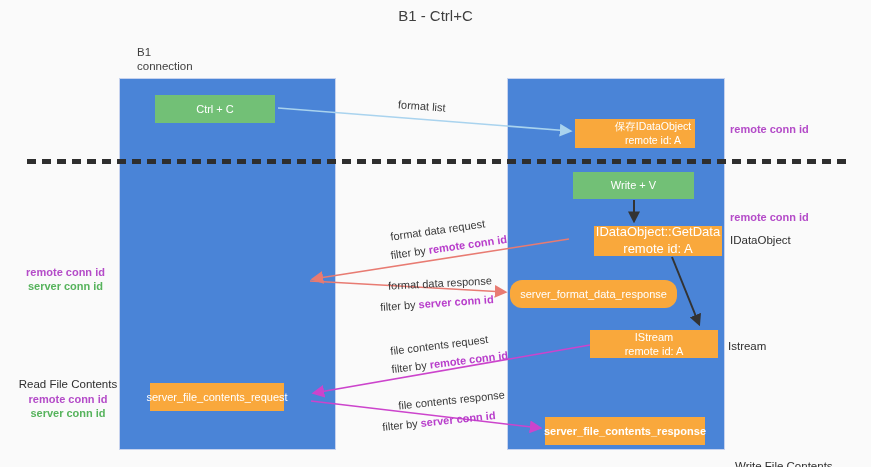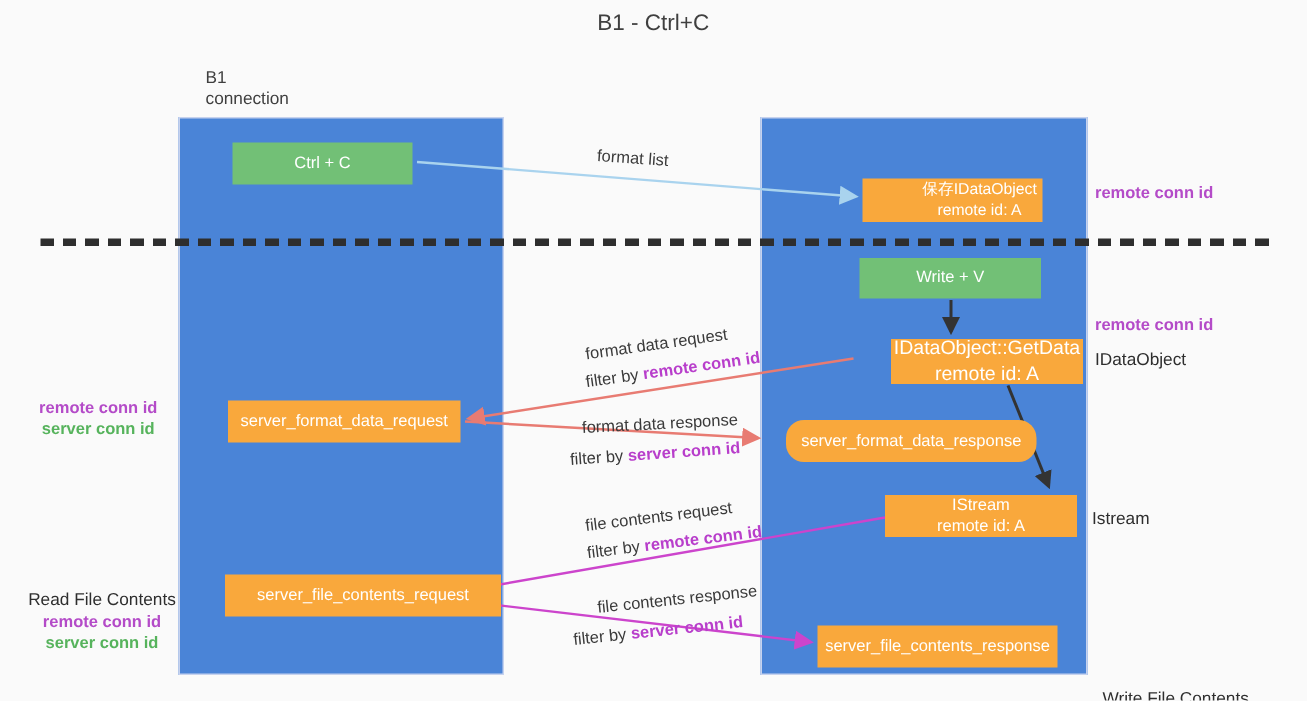--- a/index.html
+++ b/index.html
@@ -99,38 +99,35 @@
 
   <div class="node green" style="left:573px;top:172px;width:121px;height:27px;">
     <div>Write + V</div>
   </div>
 
   <div class="node orange" style="left:570px;top:226px;width:128px;height:30px;font-size:13px;margin-left:24px;">
     <div>IDataObject::GetData</div>
     <div>remote id: A</div>
   </div>
 
-  <div class="node orange" style="left:152px;top:267px;width:155px;height:28px;">
-    <div>server_format_data_request</div>
-  </div>
 
-  <div class="node orange" style="left:524px;top:280px;width:167px;height:28px;border-radius:12px;">
+  <div class="node orange" style="left:510px;top:280px;width:167px;height:28px;border-radius:12px;">
     <div>server_format_data_response</div>
   </div>
 
   <div class="node orange" style="left:590px;top:330px;width:128px;height:28px;">
     <div>IStream</div>
     <div>remote id: A</div>
   </div>
 
-  <div class="node orange" style="left:150px;top:383px;width:184px;height:28px;">
+  <div class="node orange" style="left:150px;top:383px;width:134px;height:28px;">
     <div>server_file_contents_request</div>
   </div>
 
-  <div class="node orange" style="left:545px;top:417px;width:160px;height:28px;">
+  <div class="node orange" style="left:545px;top:417px;width:160px;height:28px;font-weight:bold;">
     <div>server_file_contents_response</div>
   </div>
 
   <div class="edge-label" style="left:398px;top:100px;transform:rotate(4deg);">format list</div>
 
   <div class="edge-label" style="left:390px;top:224px;transform:rotate(-8deg);">format data request</div>
   <div class="edge-label" style="left:390px;top:241px;transform:rotate(-8deg);"><span>filter by </span><span class="filter-hl">remote conn id</span></div>
 
   <div class="edge-label" style="left:388px;top:277px;transform:rotate(-3deg);">format data response</div>
   <div class="edge-label" style="left:380px;top:297px;transform:rotate(-4deg);"><span>filter by </span><span class="filter-hl">server conn id</span></div>
@@ -145,19 +142,19 @@
   <div class="annot purple" style="left:730px;top:211px;">remote conn id</div>
   <div class="annot" style="left:730px;top:234px;">IDataObject</div>
   <div class="annot" style="left:728px;top:340px;">Istream</div>
   <div class="annot" style="left:735px;top:424px;margin-top:36px;">Write File Contents</div>
 
   <div class="annot-group" style="left:18px;top:265px;width:95px;">
     <div class="purple">remote conn id</div>
     <div class="green">server conn id</div>
   </div>
 
-  <div class="annot-group" style="left:18px;top:393px;width:100px;">
+  <div class="annot-group" style="left:18px;top:377px;width:100px;">
     <div class="black">Read File Contents</div>
     <div class="purple">remote conn id</div>
     <div class="green">server conn id</div>
   </div>
 
 </div>
 
 </body></html>

